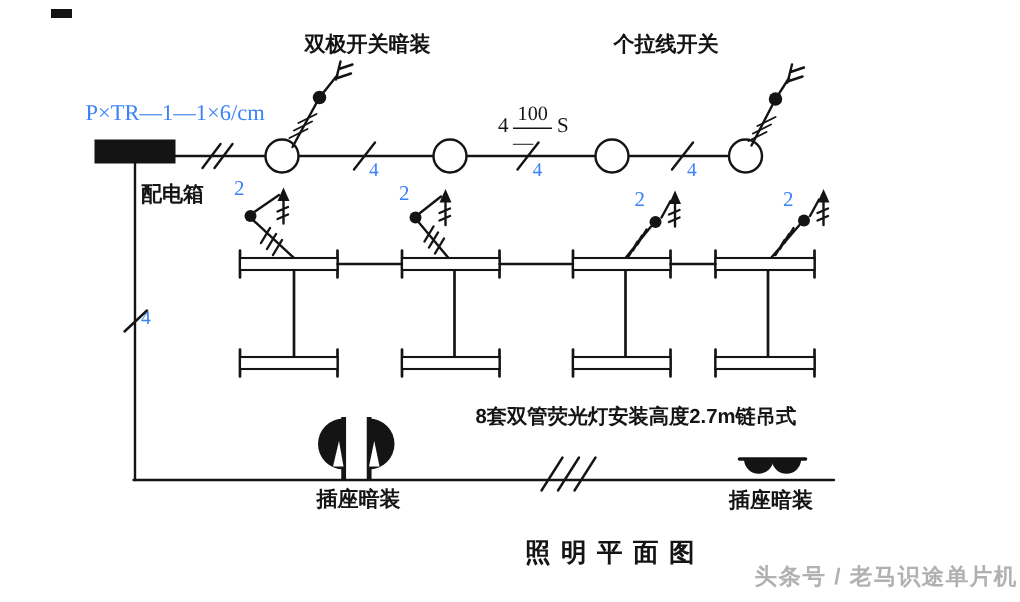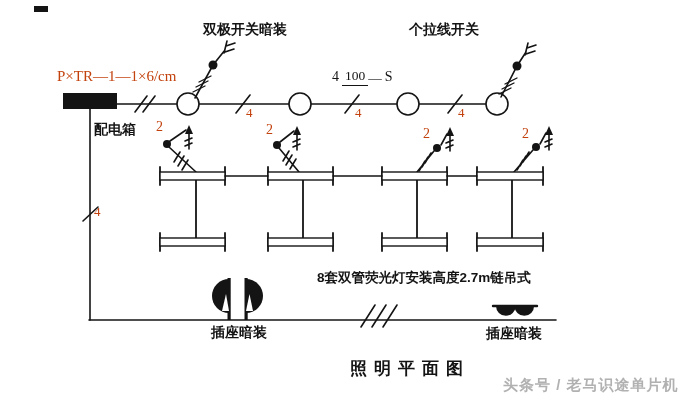--- a/index.html
+++ b/index.html
@@ -2,26 +2,26 @@
 <html><head>
 <meta charset="utf-8">
 <style>
   html,body{margin:0;padding:0;background:#ffffff;}
   #stage{position:relative;width:680px;height:401px;background:#ffffff;overflow:hidden;
          font-family:"Liberation Sans",sans-serif;color:#141414;}
   #stage svg{position:absolute;left:0;top:0;}
   .lbl{position:absolute;white-space:nowrap;line-height:1.15;}
   .cn{font-family:"Liberation Sans",sans-serif;font-weight:700;font-size:14px;color:#141414;}
   .cn13{font-size:13.5px;text-align:right;}
-  .lat{font-family:"Liberation Serif",serif;font-size:15px;color:#c2410c;font-weight:400;}
+  .lat{font-family:"Liberation Serif",serif;font-size:15px;color:#3b82f6;font-weight:400;}
   .lat13{font-size:13px;}
   .lat14{font-size:14px;}
   .spec{position:absolute;display:flex;align-items:center;gap:3px;
         font-family:"Liberation Serif",serif;color:#141414;white-space:nowrap;}
-  .frac{display:inline-flex;flex-direction:row;line-height:1;}
+  .frac{display:inline-flex;flex-direction:column;line-height:1;}
   .frac .num{border-bottom:1.5px solid #141414;padding:0 3px 2px;font-size:13.5px;}
   .frac .den{padding-top:2px;font-size:13.5px;}
   .title{font-size:17px;letter-spacing:7px;font-weight:700;}
   .watermark{font-size:15px;font-weight:700;letter-spacing:1px;color:#b1b1b1;}
 </style>
 </head>
 <body>
 
 <div id="stage">
 

